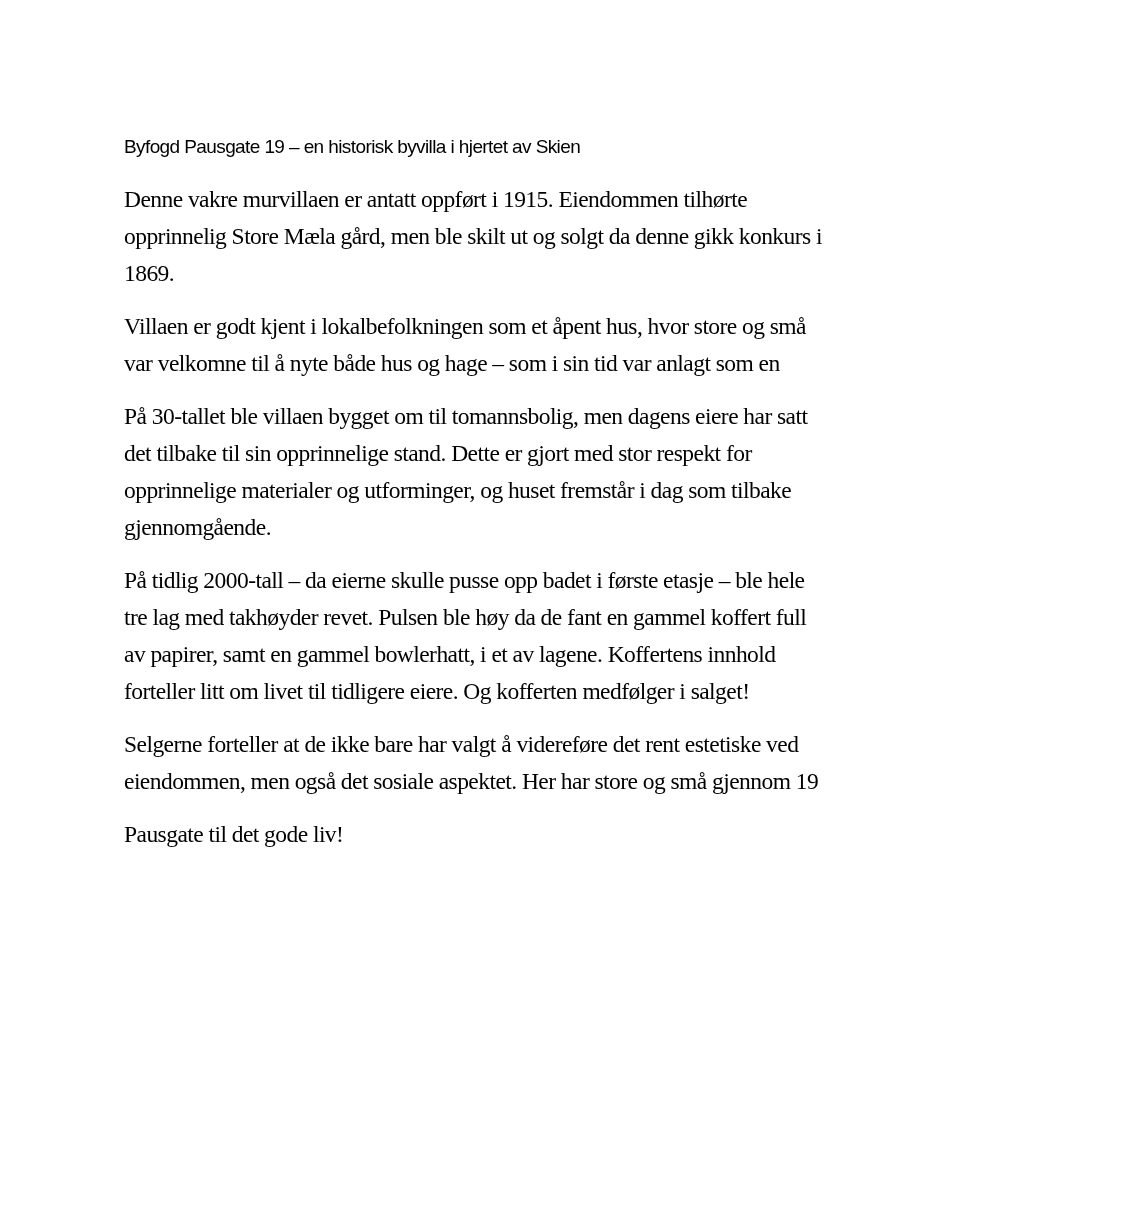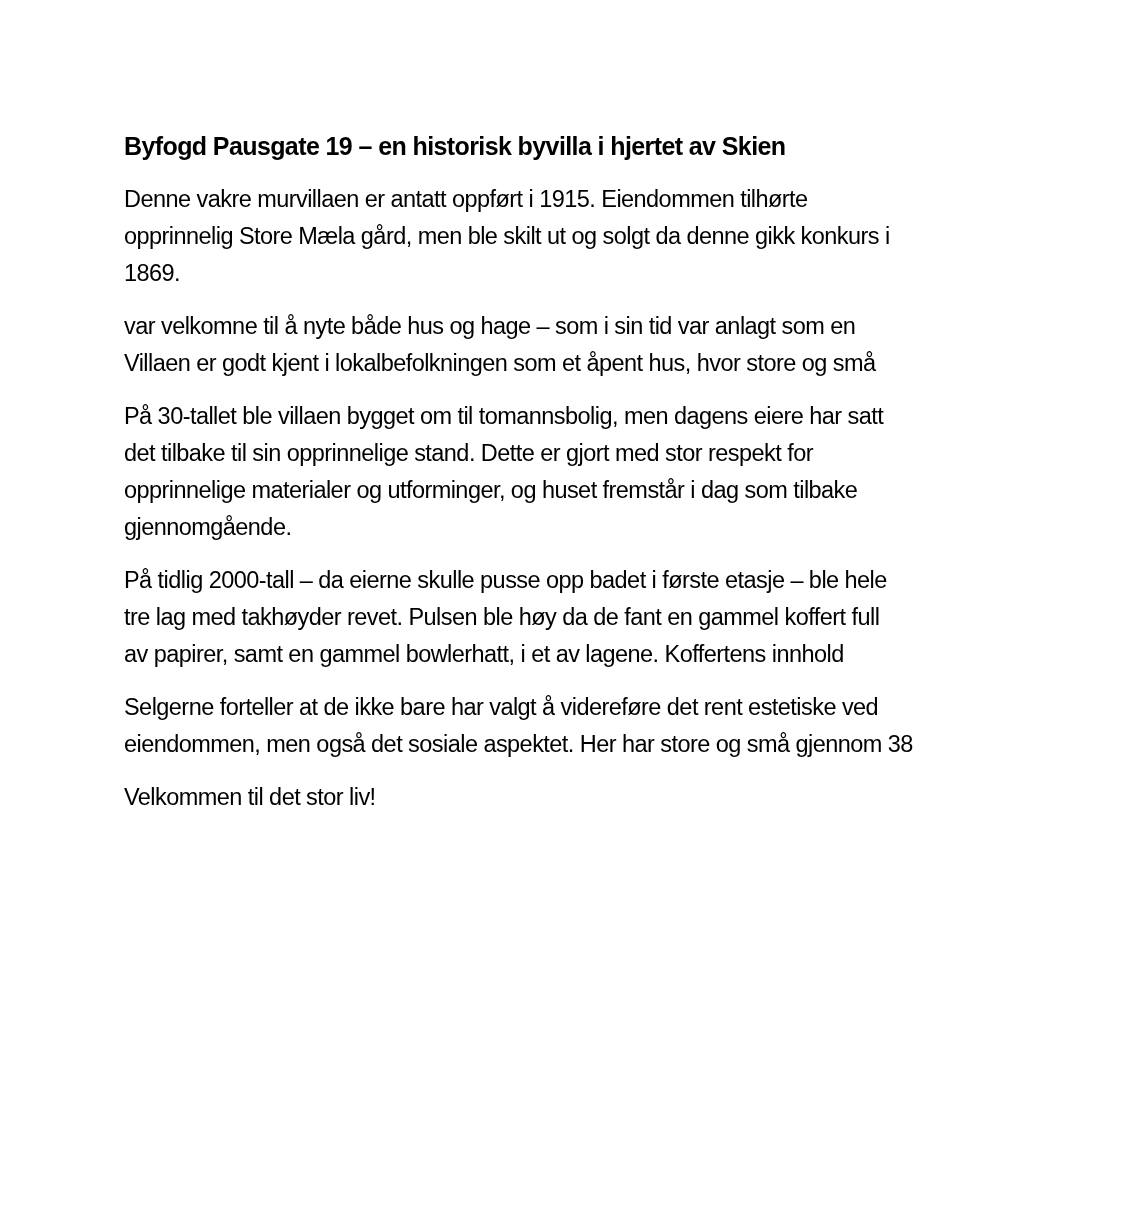--- a/index.html
+++ b/index.html
@@ -1,52 +1,53 @@
 <!DOCTYPE html>
 <html><head>
   <meta charset="utf-8">
   <style>
     html, body { margin: 0; padding: 0; background: #ffffff; }
     body { width: 1145px; height: 1230px; position: relative; overflow: hidden; }
     .page { position: absolute; left: 124px; top: 128px; width: 910px; color: #000; font-family: "Liberation Sans", sans-serif; }
-    .title { font-weight: bold; font-size: 25px; line-height: 37px; margin: 0 0 16px 0; letter-spacing: -0.6px; }
-    .para { font-size: 23.5px; line-height: 37px; margin: 0 0 16px 0; letter-spacing: -0.55px; }
+    .title { font-weight: normal; font-size: 19px; line-height: 37px; margin: 0 0 16px 0; letter-spacing: -0.6px; }
+    .para { font-size: 23.5px; line-height: 37px; margin: 0 0 16px 0; letter-spacing: -0.55px; font-family: Liberation Serif, serif; }
     .line { display: block; white-space: nowrap; }
   </style>
 </head>
 <body>
 
 <div class="page">
   <h1 class="title">Byfogd Pausgate 19 – en historisk byvilla i hjertet av Skien</h1>
 
   <p class="para">
     <span class="line">Denne vakre murvillaen er antatt oppført i 1915. Eiendommen tilhørte</span>
     <span class="line">opprinnelig Store Mæla gård, men ble skilt ut og solgt da denne gikk konkurs i</span>
     <span class="line">1869.</span>
   </p>
 
   <p class="para">
+    <span class="line">Villaen er godt kjent i lokalbefolkningen som et åpent hus, hvor store og små</span>
     <span class="line">var velkomne til å nyte både hus og hage – som i sin tid var anlagt som en</span>
-    <span class="line">Villaen er godt kjent i lokalbefolkningen som et åpent hus, hvor store og små</span>
   </p>
 
   <p class="para">
     <span class="line">På 30-tallet ble villaen bygget om til tomannsbolig, men dagens eiere har satt</span>
     <span class="line">det tilbake til sin opprinnelige stand. Dette er gjort med stor respekt for</span>
     <span class="line">opprinnelige materialer og utforminger, og huset fremstår i dag som tilbake</span>
     <span class="line">gjennomgående.</span>
   </p>
 
   <p class="para">
     <span class="line">På tidlig 2000-tall – da eierne skulle pusse opp badet i første etasje – ble hele</span>
     <span class="line">tre lag med takhøyder revet. Pulsen ble høy da de fant en gammel koffert full</span>
     <span class="line">av papirer, samt en gammel bowlerhatt, i et av lagene. Koffertens innhold</span>
+    <span class="line">forteller litt om livet til tidligere eiere. Og kofferten medfølger i salget!</span>
   </p>
 
   <p class="para">
     <span class="line">Selgerne forteller at de ikke bare har valgt å videreføre det rent estetiske ved</span>
-    <span class="line">eiendommen, men også det sosiale aspektet. Her har store og små gjennom 38</span>
+    <span class="line">eiendommen, men også det sosiale aspektet. Her har store og små gjennom 19</span>
   </p>
 
   <p class="para">
-    <span class="line">Velkommen til det stor liv!</span>
+    <span class="line">Pausgate til det gode liv!</span>
   </p>
 </div>
 
 </body></html>

